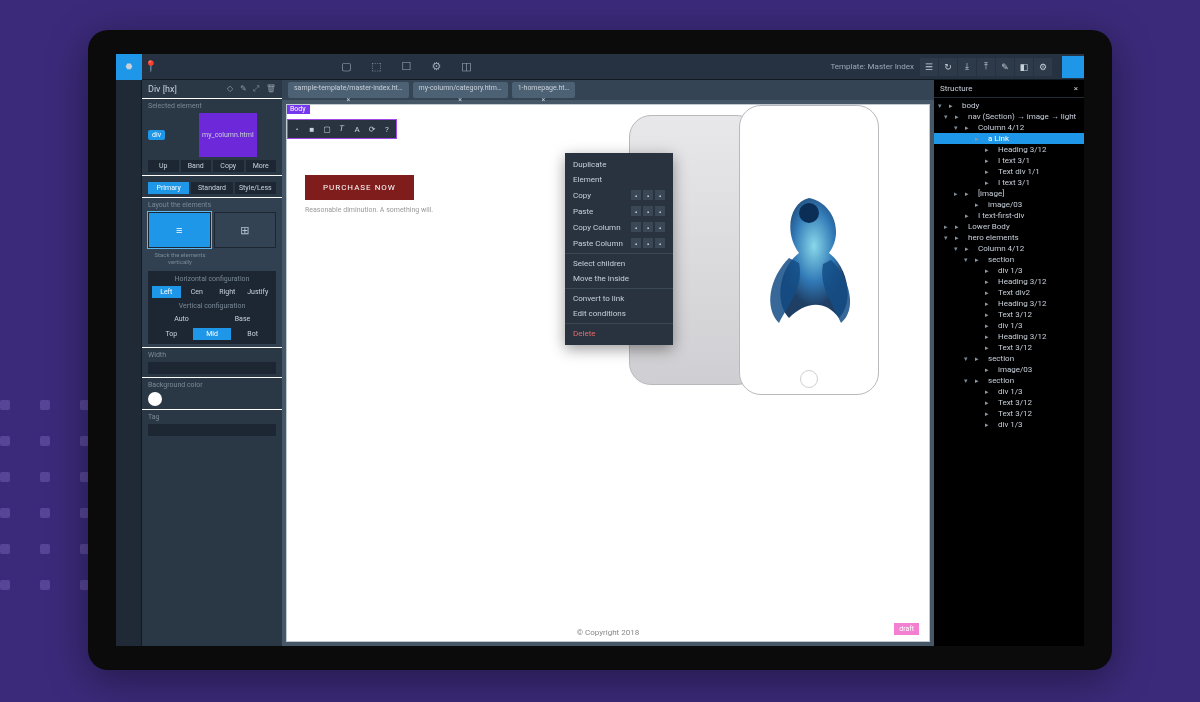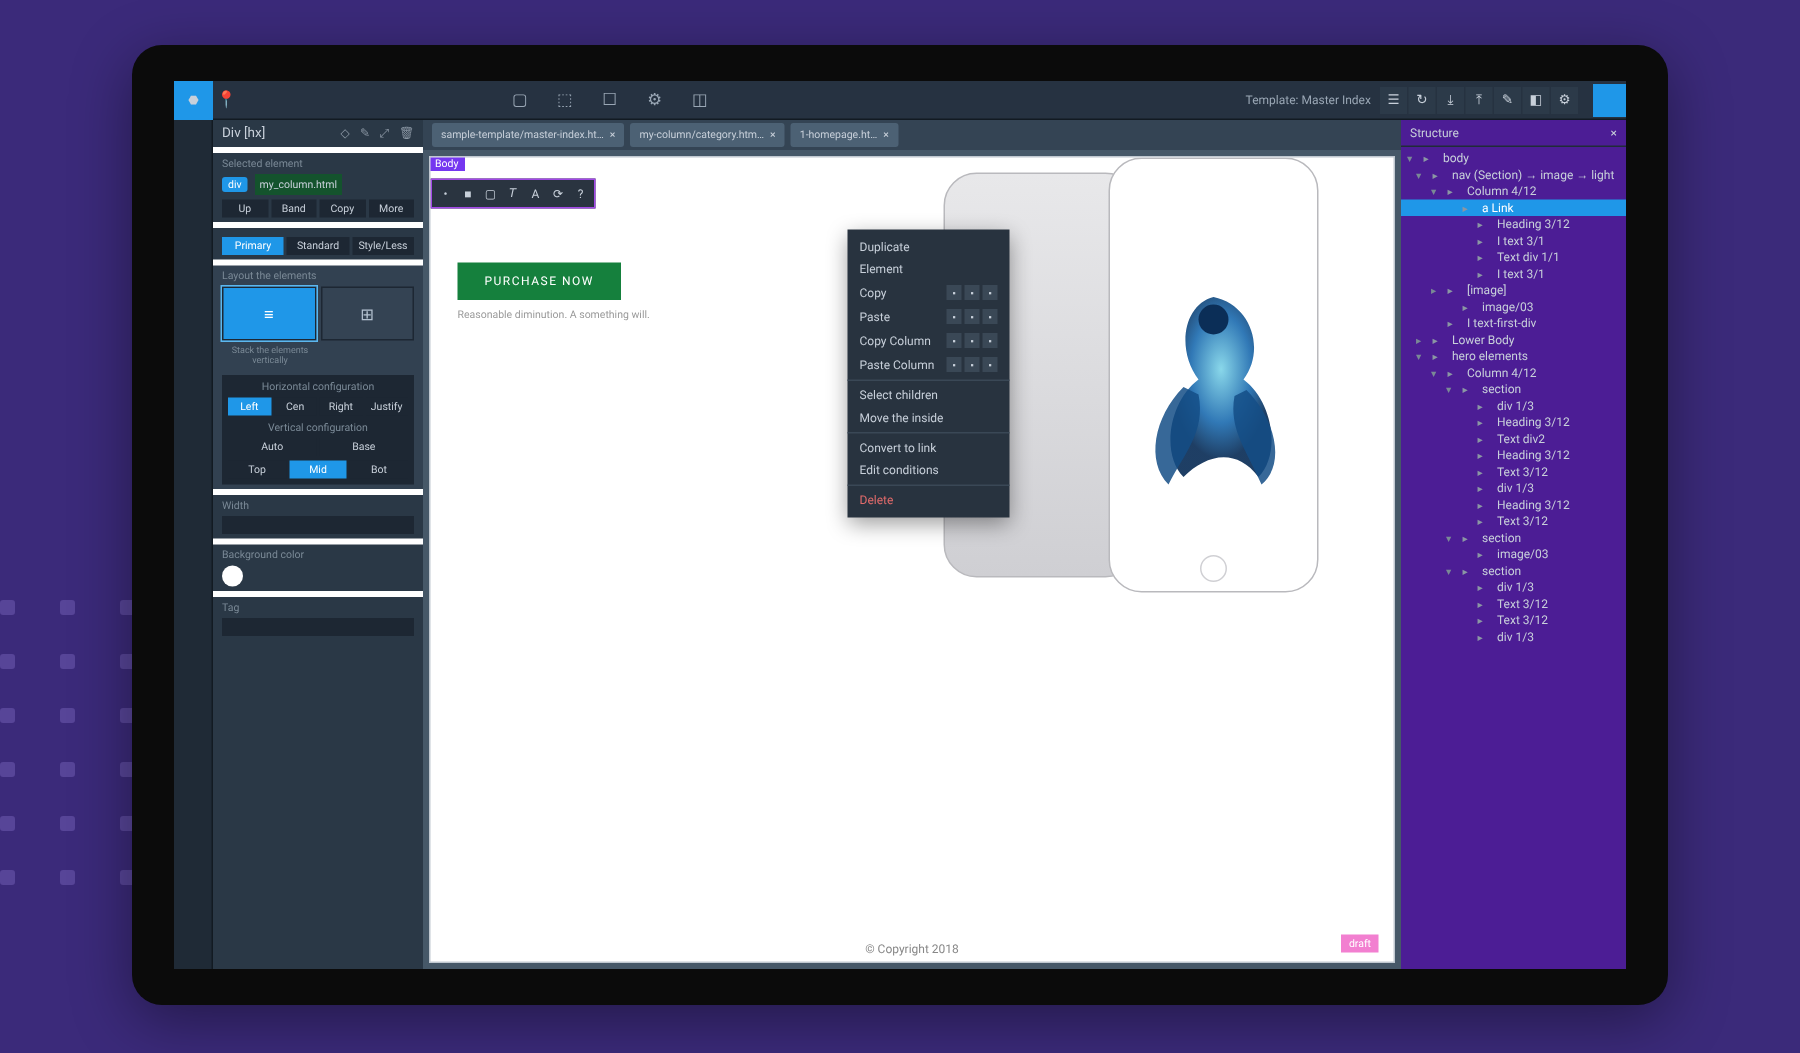--- a/index.html
+++ b/index.html
@@ -24,50 +24,50 @@
   
   .main{flex:1;display:flex;min-height:0;}
 
   
   .left-nav{width:26px;background:#1f2a36;border-right:1px solid #121a22;}
   .left-panel{width:140px;background:#2a3846;display:flex;flex-direction:column;font-size:8px;}
   .lp-head{display:flex;align-items:center;justify-content:space-between;padding:4px 6px;}
   .lp-head .t{font-size:9px;}
   .lp-head .micro{display:flex;gap:3px;}
   .lp-head .micro span{width:10px;height:10px;font-size:8px;color:#8b97a4;cursor:pointer;}
-  .lp-sec{padding:3px 6px;border-top:4px solid #ffffff;}
+  .lp-sec{padding:3px 6px;border-top:1px solid #ffffff;}
   .lp-sec .lbl{color:#7a8996;font-size:7px;margin-bottom:3px;}
   .lp-badge{display:inline-block;background:#1f97e8;color:#fff;padding:1px 4px;font-size:7px;border-radius:2px;margin-right:3px;}
-  .lp-chip{display:inline-block;background:#14532d;padding:3px 3px;font-size:7px;}
+  .lp-chip{display:inline-block;background:#6d28d9;padding:18px 3px;font-size:7px;margin-left:29px;}
   .lp-btnrow{display:flex;gap:2px;margin-top:3px;}
   .lp-btnrow span{flex:1;background:#1d2733;text-align:center;padding:2px 0;font-size:7px;cursor:pointer;}
   .lp-btnrow span.act{background:#1f97e8;color:#fff;}
   .lp-tiles{display:flex;gap:3px;margin:3px 0;}
   .lp-tile{flex:1;height:36px;background:#344353;border:1px solid #1d2733;display:flex;flex-direction:column;align-items:center;justify-content:center;gap:1px;font-size:7px;color:#b3c1cf;cursor:pointer;}
   .lp-tile.act{background:#1f97e8;color:#fff;outline:1px solid #5cb7ee;}
   .lp-tile .hico{font-size:11px;}
   .lp-caprow{display:flex;justify-content:space-around;font-size:6px;color:#7a8996;margin-top:2px;text-align:center;}
   .lp-caprow span{flex:1;}
   .lp-widthsec .slot{height:12px;background:#1d2733;margin-top:2px;}
   .lp-swatch{width:14px;height:14px;border-radius:50%;background:#fff;margin-top:3px;}
 
   
   .canvas-wrap{flex:1;background:#465868;display:flex;flex-direction:column;min-width:0;}
   .tabbar{height:20px;display:flex;gap:4px;padding:2px 6px;background:#344454;}
-  .tab{background:#4c6174;padding:2px 6px;font-size:7px;display:flex;align-items:center;gap:4px;cursor:pointer;border-radius:2px;}
+  .tab{background:#4c6174;padding:2px 6px;font-size:7px;display:flex;align-items:center;gap:4px;cursor:pointer;border-radius:2px;flex-direction:column;}
   .tab .x{font-size:7px;}
   .canvas-inner{flex:1;margin:4px;background:#fff;position:relative;overflow:hidden;border:1px solid #c0c8d0;}
   .sel-tag{position:absolute;top:-1px;left:-1px;background:#7537f0;color:#fff;font-size:7px;padding:1px 4px;}
   .floating-tools{position:absolute;top:14px;left:0;background:#2a3440;display:flex;gap:1px;padding:2px;border:1px solid #a348e8;}
   .floating-tools span{width:14px;height:14px;display:flex;align-items:center;justify-content:center;font-size:8px;color:#c8d0da;cursor:pointer;}
   .hero{position:absolute;top:70px;left:18px;right:18px;display:flex;}
   .hero-txt{width:260px;color:#2b2b2b;}
   .hero-txt h1{font-family:Georgia,serif;font-size:26px;font-weight:400;margin-bottom:10px;}
   .hero-txt p{font-size:9px;line-height:1.5;color:#666;margin-bottom:14px;}
-  .hero-btn{display:inline-block;background:#15803d;color:#fff;font-size:8px;letter-spacing:1px;padding:8px 18px;cursor:pointer;}
+  .hero-btn{display:inline-block;background:#7f1d1d;color:#fff;font-size:8px;letter-spacing:1px;padding:8px 18px;cursor:pointer;}
   .hero-note{font-size:7px;color:#9a9a9a;margin-top:6px;}
   .phones{position:absolute;top:0;right:10px;width:300px;height:330px;}
   .phone{position:absolute;border-radius:22px;background:linear-gradient(#e8e8ea,#cfcfd3);border:1px solid #b9b9bd;}
   .phone.back{width:130px;height:270px;left:10px;top:10px;}
   .phone.front{width:140px;height:290px;left:120px;top:0;background:#fff;}
   .phone.front .scr{position:absolute;top:26px;left:8px;right:8px;bottom:30px;background:#fff;border-radius:2px;overflow:hidden;}
   .fish{width:100%;height:100%;display:flex;align-items:center;justify-content:center;}
   .fish svg{width:120px;height:160px;}
   .phone .home{position:absolute;bottom:6px;left:50%;transform:translateX(-50%);width:18px;height:18px;border-radius:50%;border:1px solid #d0d0d4;}
   .footer{position:absolute;bottom:4px;left:50%;transform:translateX(-50%);font-size:8px;color:#888;}
@@ -75,21 +75,21 @@
 
   
   .ctx{position:absolute;top:48px;left:278px;width:108px;background:#28333f;color:#c8d0da;font-size:8px;padding:4px 0;box-shadow:0 4px 14px rgba(0,0,0,.4);z-index:5;}
   .ctx .item{padding:3px 8px;display:flex;justify-content:space-between;align-items:center;cursor:pointer;}
   .ctx .sep{height:1px;background:#3a4856;margin:2px 0;}
   .ctx .micons{display:flex;gap:2px;}
   .ctx .micons i{width:10px;height:10px;background:#3a4856;font-style:normal;display:flex;align-items:center;justify-content:center;font-size:6px;}
   .ctx .danger{color:#e26b6b;}
 
   
-  .right-panel{width:150px;background:#4c1d95;display:flex;flex-direction:column;font-size:8px;}
+  .right-panel{width:150px;background:#000000;display:flex;flex-direction:column;font-size:8px;}
   .rp-head{display:flex;justify-content:space-between;align-items:center;padding:4px 6px;border-bottom:1px solid #202c38;}
   .rp-tree{flex:1;overflow:auto;padding:2px 0;}
   .node{display:flex;align-items:center;gap:3px;padding:1px 4px;cursor:pointer;white-space:nowrap;}
   .node .arrow{width:8px;font-size:7px;color:#7a8996;}
   .node .ico{width:10px;font-size:7px;color:#8b97a4;}
   .node.sel{background:#1f97e8;color:#fff;}
   .d1{padding-left:10px;} .d2{padding-left:20px;} .d3{padding-left:30px;} .d4{padding-left:40px;}
 </style>
 </head>
 <body>

